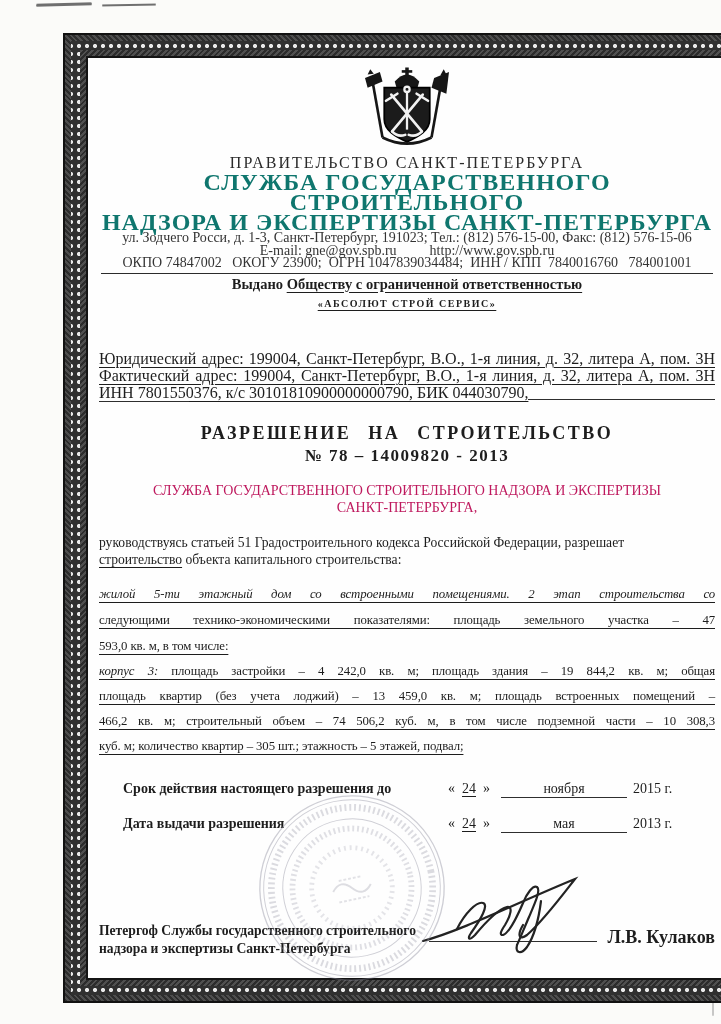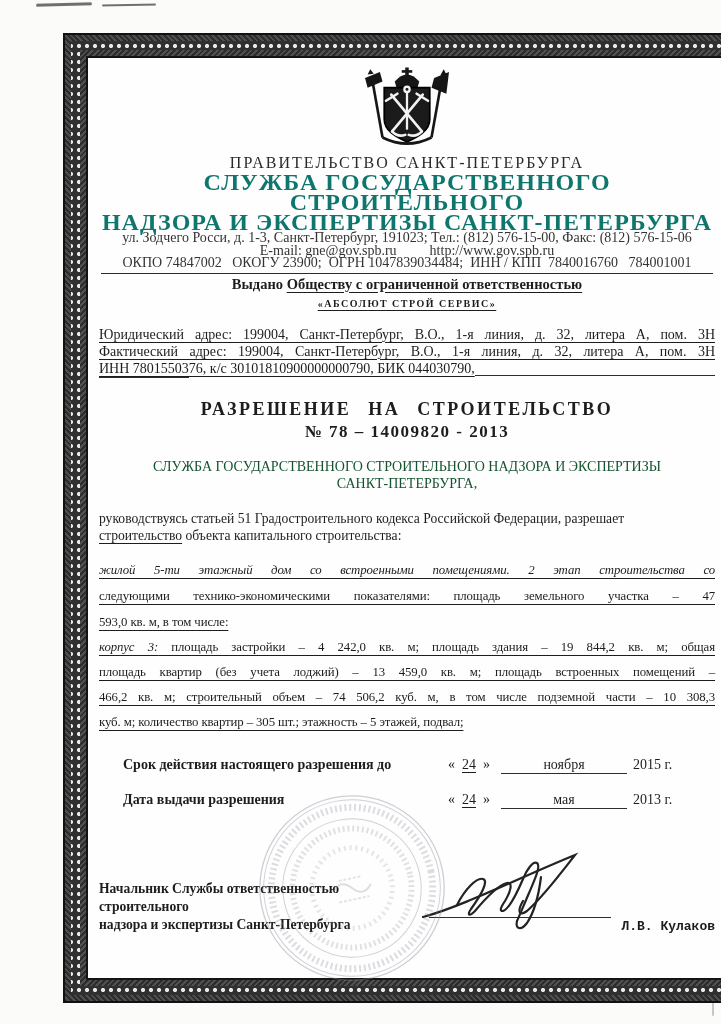--- a/index.html
+++ b/index.html
@@ -47,33 +47,33 @@
   .h-small{text-align:center;font-size:14px;line-height:12.5px;color:#333;}
   .h-codes{white-space:pre;}
   .h-rule{border:none;border-top:1.6px solid #2b2b2b;margin:3px 2px 0 2px;}
 
   
   .issued{text-align:center;font-weight:bold;font-size:14.5px;line-height:20px;}
   .issued .u{text-decoration:underline;text-underline-offset:3px;}
   .issued-org{font-size:10px;letter-spacing:1.5px;}
 
   
-  .reqs{margin-top:12px;font-size:14px;line-height:17px;}
+  .reqs{margin-top:36px;font-size:16px;line-height:17px;}
   .req-just{text-align:justify;text-align-last:justify;text-decoration:underline;text-underline-offset:3px;text-decoration-thickness:1px;}
   .req-flex{display:flex;}
   .req-flex .txt{text-decoration:underline;text-underline-offset:3px;text-decoration-thickness:1px;white-space:nowrap;}
   .req-flex .fill{flex:1;border-bottom:1px solid #2e2e2e;margin-bottom:1px;}
 
   
   .permit-title{margin-top:20px;text-align:center;font-weight:bold;}
   .pt-1{font-size:18px;letter-spacing:2.5px;word-spacing:10px;}
   .pt-2{font-size:17px;letter-spacing:1.5px;margin-top:2px;}
 
   
-  .authority{margin-top:16px;text-align:center;font-size:14px;line-height:17px;color:#14532d;}
+  .authority{margin-top:16px;text-align:center;font-size:14px;line-height:17px;color:#be185d;}
   .basis{margin-top:18px;font-size:13.6px;line-height:17.5px;text-align:justify;}
   .basis .u{text-decoration:underline;text-underline-offset:3px;}
 
   
   .ruled{font-size:12.8px;letter-spacing:-.1px;line-height:26px;}
   .ruled .ln{text-decoration:underline;text-underline-offset:4px;text-decoration-thickness:1px;}
   .ruled .just{text-align:justify;text-align-last:justify;}
   .ruled .it{font-style:italic;}
   .para-object{margin-top:12px;}
   .para-building{margin-top:0;line-height:25px;}
@@ -87,21 +87,21 @@
   .v-quote{margin:0 3px;}
   .v-day{text-decoration:underline;text-underline-offset:3px;padding:0 4px;}
   .v-month{width:126px;flex:none;text-align:center;border-bottom:1.2px solid #2e2e2e;margin:0 6px 2px 8px;}
   .v-year{white-space:nowrap;}
 
   
   .sig-row{margin-top:26px;display:flex;align-items:flex-end;}
   .sig-titles{width:326px;flex:none;font-weight:bold;font-size:13.6px;line-height:18px;}
   .sig-line{flex:1;position:relative;height:64px;border-bottom:1.6px solid #2e2e2e;margin:0 10px 16px 4px;}
   .sig-line svg{position:absolute;left:-12px;bottom:-22px;}
-  .sig-name{font-weight:bold;font-size:13px;white-space:nowrap;font-family:Liberation Mono, monospace;}
+  .sig-name{font-weight:bold;font-size:18px;white-space:nowrap;margin-bottom:10px;}
 
   
   .stamp{position:absolute;left:256px;top:792px;width:192px;height:192px;opacity:.42;transform:rotate(-12deg);pointer-events:none;}
 </style>
 </head>
 <body>
 
 <div class="page">
 
   <div class="streak streak-a"></div>
@@ -221,21 +221,21 @@
           <span class="v-quote">«</span>
           <span class="v-day">24</span>
           <span class="v-quote">»</span>
           <span class="v-month">мая</span>
           <span class="v-year">2013 г.</span>
         </div>
       </div>
 
       <div class="sig-row">
         <div class="sig-titles">
-          <div>Начальник Службы ответственностью строительного</div>
+          <div>Петергоф Службы государственного строительного</div>
           <div>надзора и экспертизы Санкт-Петербурга</div>
         </div>
         <div class="sig-line">
           <svg width="200" height="92" viewBox="0 0 200 92">
             <g stroke="#232323" stroke-width="2.2" fill="none" stroke-linecap="round">
               <path d="M6,70 C44,60 104,30 158,8 C144,26 126,50 110,64 C102,70 100,64 106,54"></path>
               <path d="M40,58 C48,42 60,30 66,32 C72,34 64,48 54,62 C50,68 52,70 58,64 C68,52 82,38 90,36 C96,35 94,44 88,54 C84,60 82,64 86,64 C92,62 100,46 106,32 C110,22 116,14 120,16 C124,19 118,32 112,46 C106,60 102,70 100,74"></path>
               <path d="M100,74 C98,82 104,84 110,76 C118,64 122,46 124,30"></path>
             </g>
           </svg>

